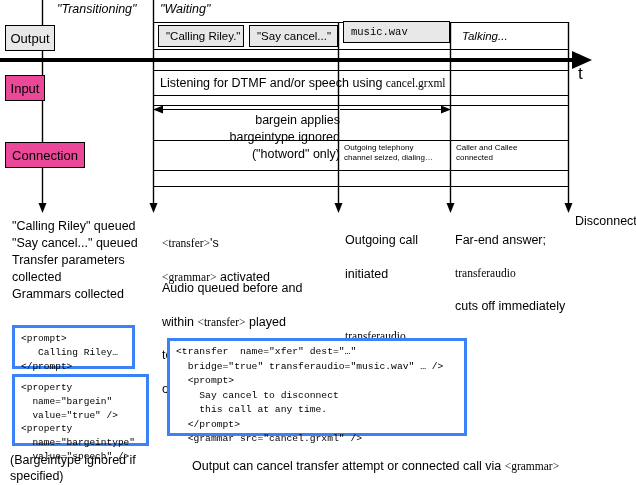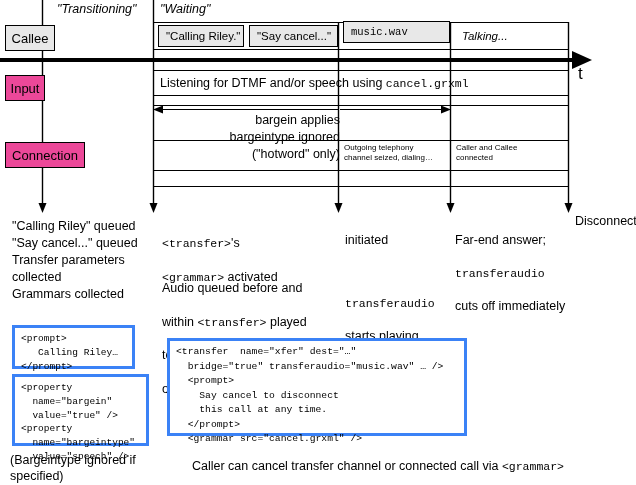--- a/index.html
+++ b/index.html
@@ -68,21 +68,21 @@
 
   .note-plain{
     position:absolute;font-size:12.5px;line-height:1.3;white-space:pre-line;
   }
   .t-axis-label{
     position:absolute;font-size:17px;font-style:normal;
   }
   .caption-bottom{
     position:absolute;font-size:12.5px;white-space:nowrap;
   }
-  .mono-inline{font-family:Liberation Mono, monospace;font-size:11.5px;}
+  .mono-inline{font-family:Liberation Serif, serif;font-size:11.5px;}
   svg{display:block;overflow:visible;}
 </style>
 </head>
 <body>
 
 <div class="diagram">
 
   <div class="state-caption" style="left:57px;top:2px;">"Transitioning"</div>
   <div class="state-caption" style="left:160px;top:2px;">"Waiting"</div>
 
@@ -115,21 +115,21 @@
     <line x1="153" y1="170.5" x2="569" y2="170.5" stroke="#000" stroke-width="1"></line>
     <line x1="153" y1="186.5" x2="569" y2="186.5" stroke="#000" stroke-width="1"></line>
   </svg>
 
   <svg class="abs" style="left:0;top:0;" width="636" height="485">
     <line x1="0" y1="60" x2="575" y2="60" stroke="#000" stroke-width="4"></line>
     <polygon points="592,60 572,51 572,69" fill="#000"></polygon>
   </svg>
   <div class="t-axis-label" style="left:578px;top:64px;">t</div>
 
-  <div class="lane-label shaded" style="left:5px;top:25px;width:50px;height:26px;">Callee</div>
+  <div class="lane-label shaded" style="left:5px;top:25px;width:50px;height:26px;">Output</div>
   <div class="lane-label" style="left:5px;top:75px;width:40px;height:26px;">Input</div>
   <div class="lane-label" style="left:5px;top:142px;width:80px;height:26px;">Connection</div>
 
   <div class="prompt-box" style="left:158px;top:25px;width:86px;height:22px;">"Calling Riley."</div>
   <div class="prompt-box" style="left:249px;top:25px;width:89px;height:22px;">"Say cancel..."</div>
   <div class="prompt-box mono" style="left:343px;top:21px;width:107px;height:22px;">music.wav</div>
   <div class="plain-box" style="left:455px;top:25px;width:100px;height:22px;">Talking...</div>
 
   <div class="abs" style="left:160px;top:76px;font-size:12.5px;white-space:nowrap;">
     <span>Listening for DTMF and/or speech using </span><span class="mono-inline">cancel.grxml</span>
@@ -163,20 +163,21 @@
   </div>
 
   <div class="annot" style="left:162px;top:263px;width:185px;">
     <div>Audio queued before and</div>
     <div><span>within </span><span class="mono-inline">&lt;transfer&gt;</span><span> played</span></div>
     <div>to completion before</div>
     <div>outgoing call initiated</div>
   </div>
 
   <div class="annot" style="left:345px;top:215px;width:105px;">
+    <div>Outgoing call</div>
     <div>initiated</div>
     <div style="height:13px;"></div>
     <div class="mono-inline">transferaudio</div>
     <div>starts playing</div>
   </div>
 
   <div class="annot" style="left:455px;top:215px;width:125px;">
     <div>Far-end answer;</div>
     <div class="mono-inline">transferaudio</div>
     <div>cuts off immediately</div>
@@ -200,16 +201,16 @@
   &lt;prompt&gt;
     Say cancel to disconnect
     this call at any time.
   &lt;/prompt&gt;
   &lt;grammar src="cancel.grxml" /&gt;</div>
 
   <div class="note-plain" style="left:10px;top:452px;width:150px;">(Bargeintype ignored if
 specified)</div>
 
   <div class="caption-bottom" style="left:192px;top:459px;">
-    <span>Caller can cancel transfer channel or connected call via </span><span class="mono-inline">&lt;grammar&gt;</span>
+    <span>Output can cancel transfer attempt or connected call via </span><span class="mono-inline">&lt;grammar&gt;</span>
   </div>
 
 </div>
 
 </body></html>

